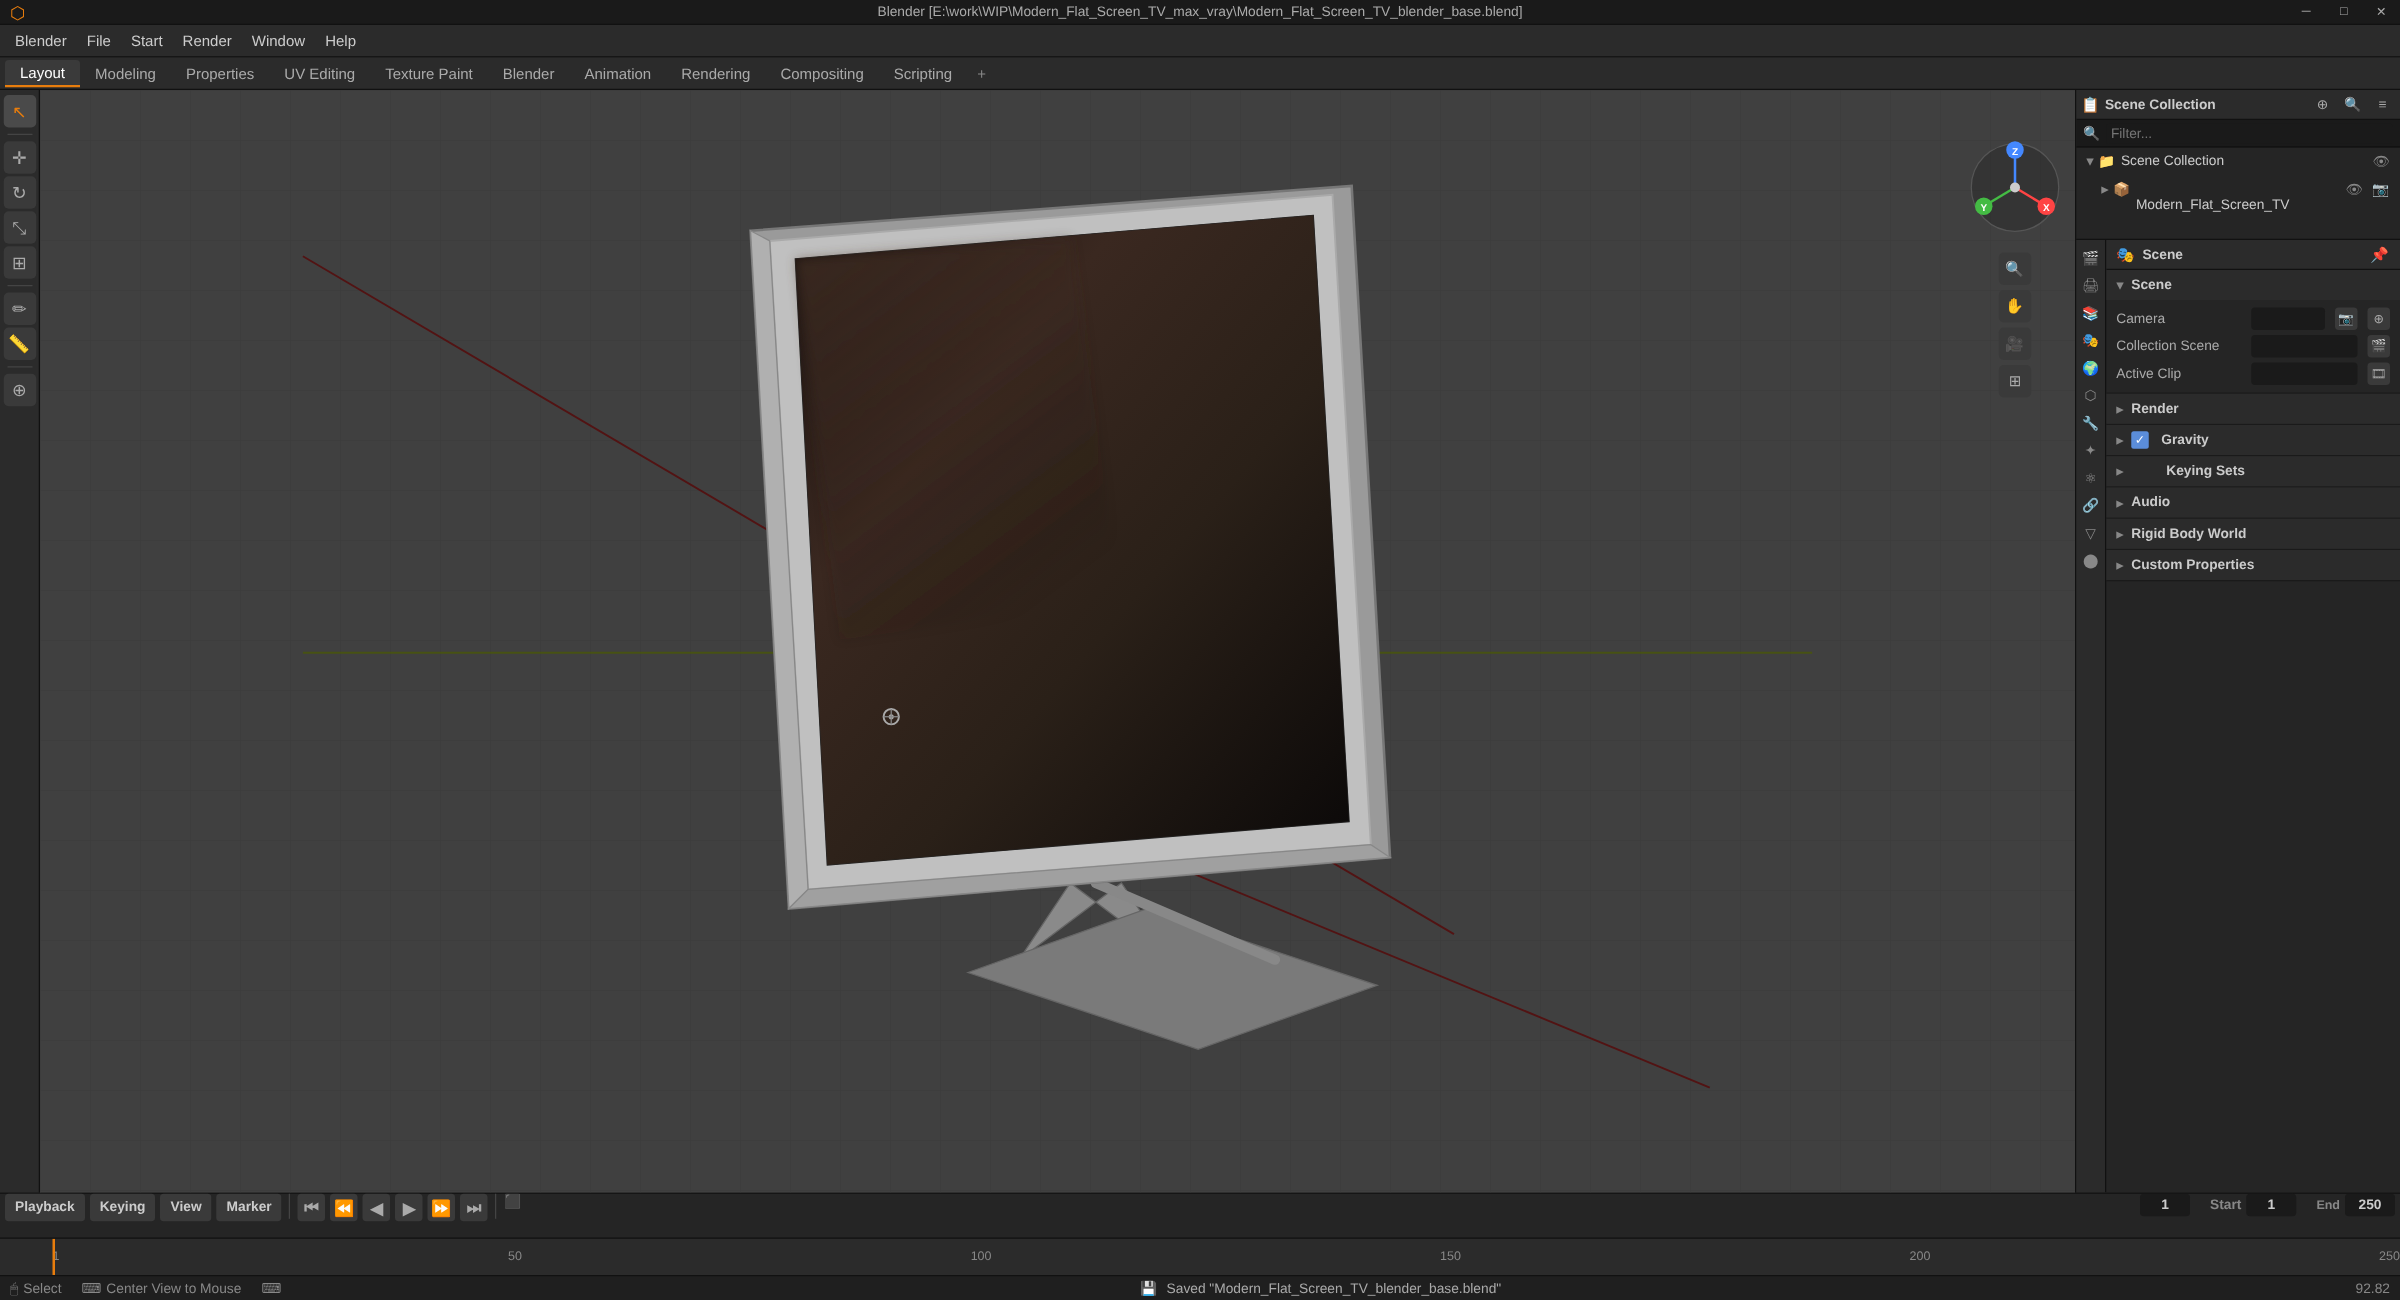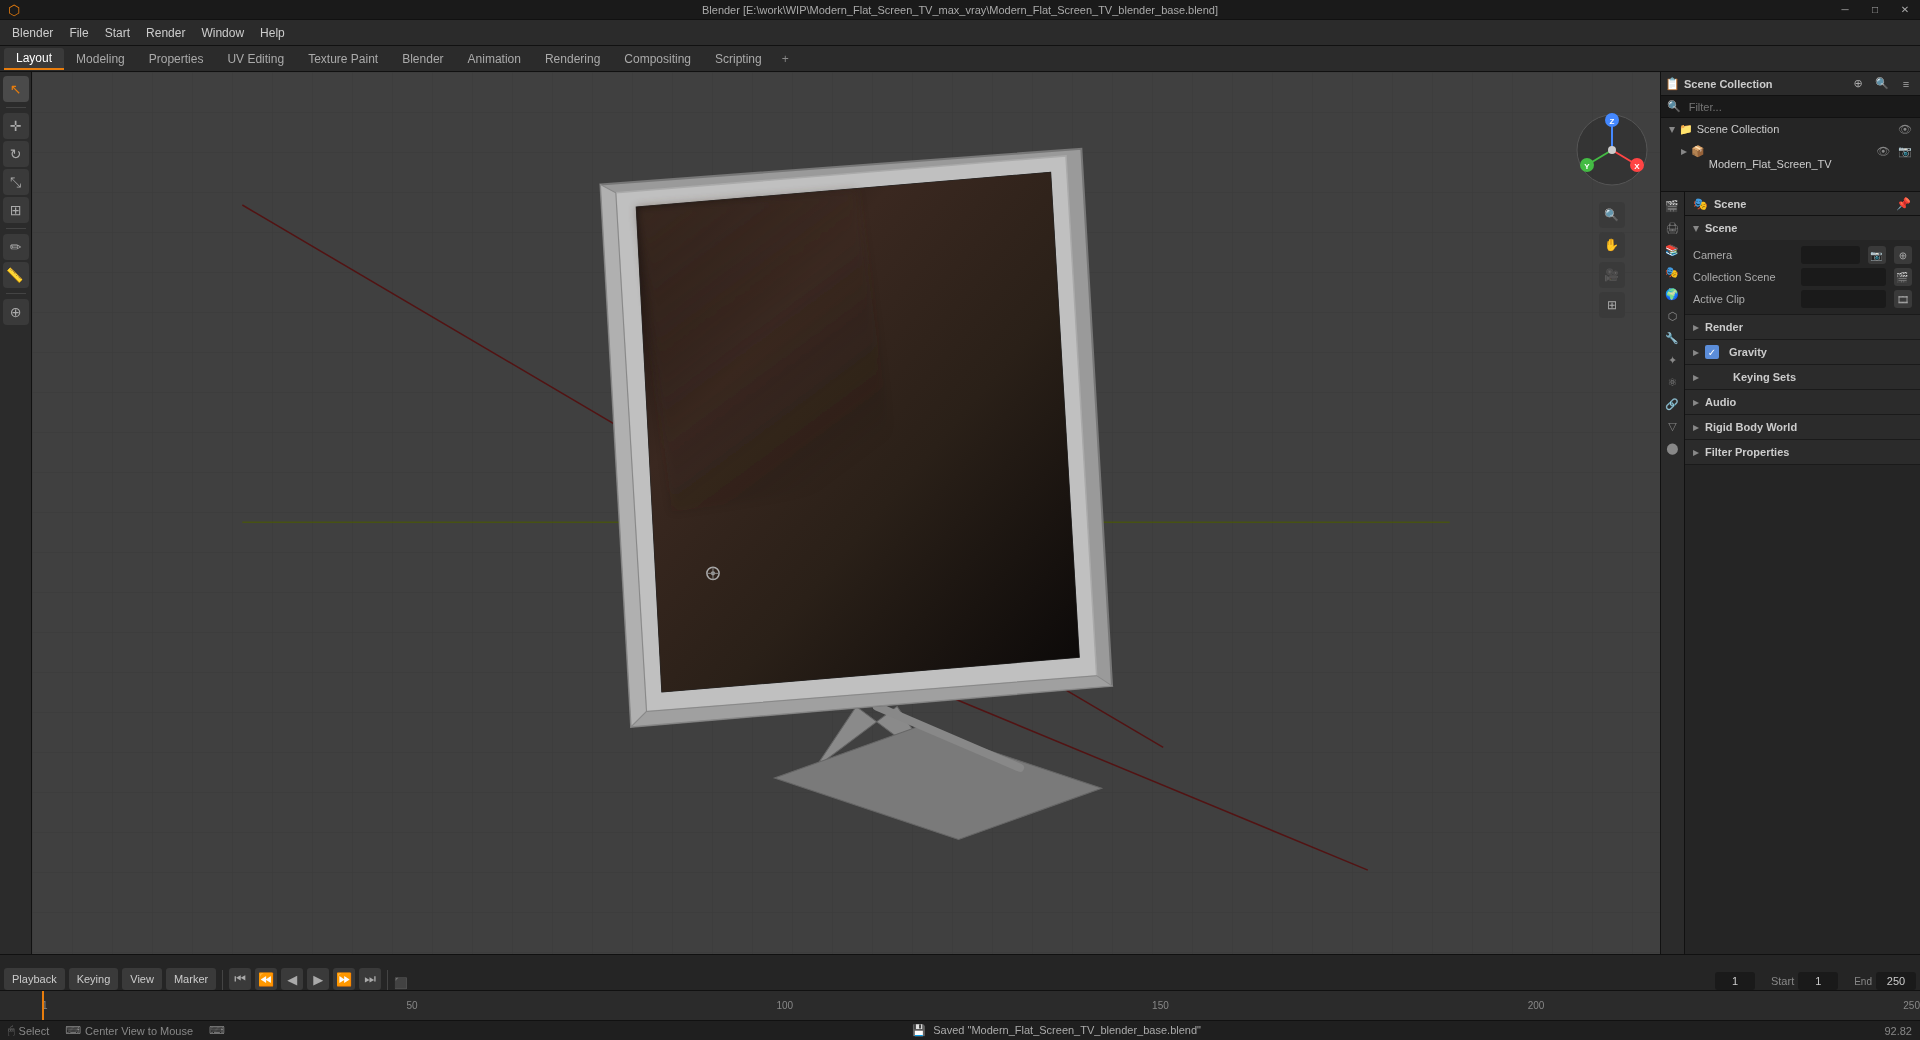--- a/index.html
+++ b/index.html
@@ -148,21 +148,21 @@
     #right-panel-inner {
       display: flex; flex-direction: row; flex: 1; overflow: hidden;
     }
     #properties-main {
       flex: 1; overflow-y: auto; overflow-x: hidden;
     }
 
     
     #timeline {
       width: 100%; height: 36px; background: #252525; border-top: 1px solid #111;
-      display: flex; align-items: flex-end; padding: 0 4px; gap: 4px;
+      display: flex; align-items: flex-start; padding: 0 4px; gap: 4px; font-weight: bold;
     }
 
     
     #framebar {
       width: 100%; height: 30px; background: #2b2b2b; display: flex; align-items: center;
       border-top: 1px solid #111; position: relative; overflow: hidden;
     }
     .frame-numbers {
       display: flex; align-items: center; flex: 1; height: 100%;
       padding: 0 0 0 0; overflow: hidden;
@@ -494,21 +494,21 @@
         <div class="prop-section">
           <div class="prop-section-header">
             <span style="color:#888;">▸</span>
             <span style="color:#ccc; font-size:11px; font-weight:bold;">Rigid Body World</span>
           </div>
         </div>
 
         <div class="prop-section">
           <div class="prop-section-header">
             <span style="color:#888;">▸</span>
-            <span style="color:#ccc; font-size:11px; font-weight:bold;">Filter Properties</span>
+            <span style="color:#ccc; font-size:11px; font-weight:bold;">Custom Properties</span>
           </div>
         </div>
       </div>
     </div>
   </div>
 </div>
 
 <div id="timeline">
   <div class="vp-toolbar-btn">
     <span>Playback</span>

